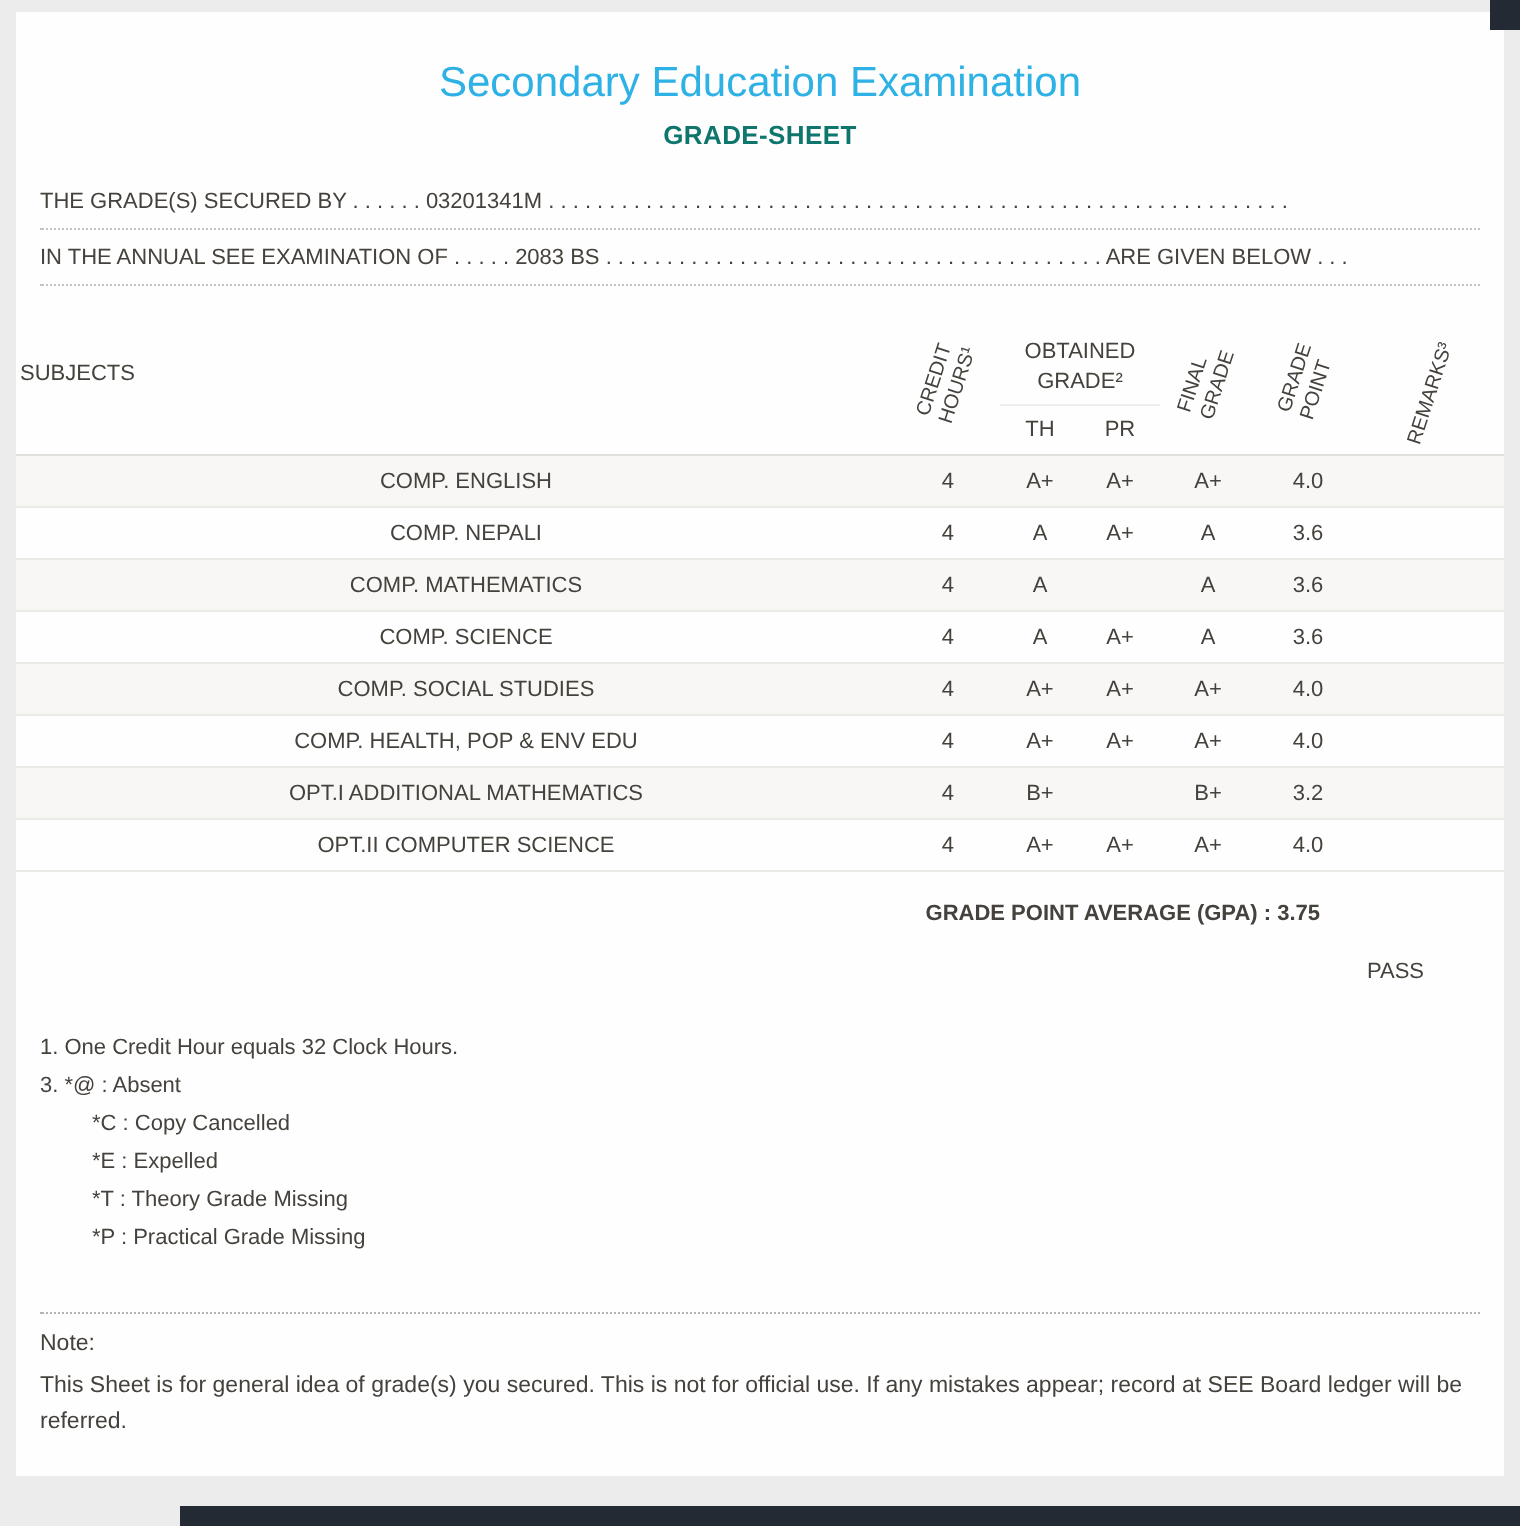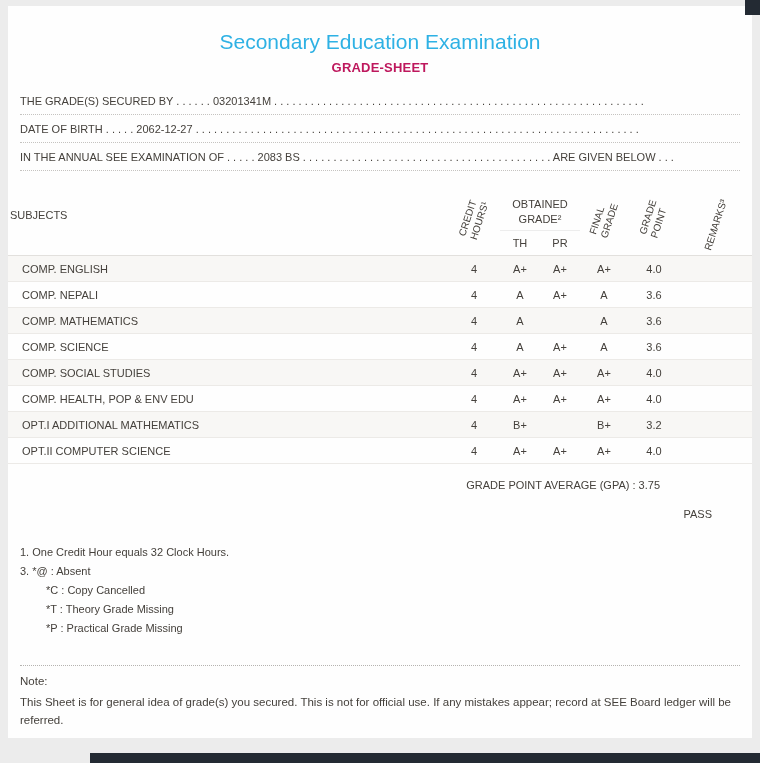--- a/index.html
+++ b/index.html
@@ -45,21 +45,21 @@
     font-size: 21px;
     font-weight: 400;
     margin: 24px 0 6px 0;
   }
   .subtitle {
     text-align: center;
     font-size: 13px;
     font-weight: bold;
     margin: 0 0 12px 0;
     letter-spacing: 0.2px;
-    color: #be185d;
+    color: #0f766e;
   }
   .info-line {
     margin: 0 12px;
     padding: 8px 0 7px 0;
     font-size: 11px;
     white-space: nowrap;
     overflow: hidden;
     border-bottom: 1px dotted #c5c3c0;
   }
   table.grades {
@@ -114,26 +114,27 @@
     height: 22px;
     font-size: 11px;
   }
   tbody tr:first-child td { border-top: 1px solid #e2e0dd; }
   tbody td {
     padding: 6px 4px;
     border-bottom: 1px solid #eceae7;
     height: 13px;
   }
   tbody tr:nth-child(odd) { background: #f8f7f5; }
-  td.subject { text-align: left; padding-left: 14px; }
+  td.subject { text-align: center; padding-left: 14px; }
   td.c { text-align: center; }
   .gpa-line {
     text-align: right;
     padding: 15px 92px 0 0;
     font-size: 11px;
+    font-weight: bold;
   }
   .pass-line {
     text-align: right;
     padding: 17px 40px 0 0;
     font-size: 11px;
   }
   .footnotes {
     margin: 22px 12px 0 12px;
     font-size: 11px;
   }
@@ -150,21 +151,20 @@
 </style>
 </head>
 <body>
 
 <div class="card">
 
   <h1 class="title">Secondary Education Examination</h1>
   <h2 class="subtitle">GRADE-SHEET</h2>
 
   <div class="info-line">THE GRADE(S) SECURED BY . . . . . . 03201341M . . . . . . . . . . . . . . . . . . . . . . . . . . . . . . . . . . . . . . . . . . . . . . . . . . . . . . . . . . . . .</div>
-  <div class="info-line">DATE OF BIRTH . . . . . 2062-12-27 . . . . . . . . . . . . . . . . . . . . . . . . . . . . . . . . . . . . . . . . . . . . . . . . . . . . . . . . . . . . . . . . . . . . . . . . .</div>
   <div class="info-line">IN THE ANNUAL SEE EXAMINATION OF . . . . . 2083 BS . . . . . . . . . . . . . . . . . . . . . . . . . . . . . . . . . . . . . . . . . ARE GIVEN BELOW . . .</div>
 
   <table class="grades">
     <colgroup>
       <col class="subject-col">
         <col class="credit-col">
         <col class="th-col">
         <col class="pr-col">
         <col class="final-col">
         <col class="point-col">
@@ -272,20 +272,21 @@
     </tbody>
   </table>
 
   <div class="gpa-line">GRADE POINT AVERAGE (GPA) : 3.75</div>
   <div class="pass-line">PASS</div>
 
   <div class="footnotes">
     <div class="fn">1. One Credit Hour equals 32 Clock Hours.</div>
     <div class="fn">3. *@ : Absent</div>
     <div class="fn indent">*C : Copy Cancelled</div>
+    <div class="fn indent">*E : Expelled</div>
     <div class="fn indent">*T : Theory Grade Missing</div>
     <div class="fn indent">*P : Practical Grade Missing</div>
   </div>
 
   <div class="note">
     <div class="note-label">Note:</div>
     <div class="note-text">This Sheet is for general idea of grade(s) you secured. This is not for official use. If any mistakes appear; record at SEE Board ledger will be referred.</div>
   </div>
 
 </div>

